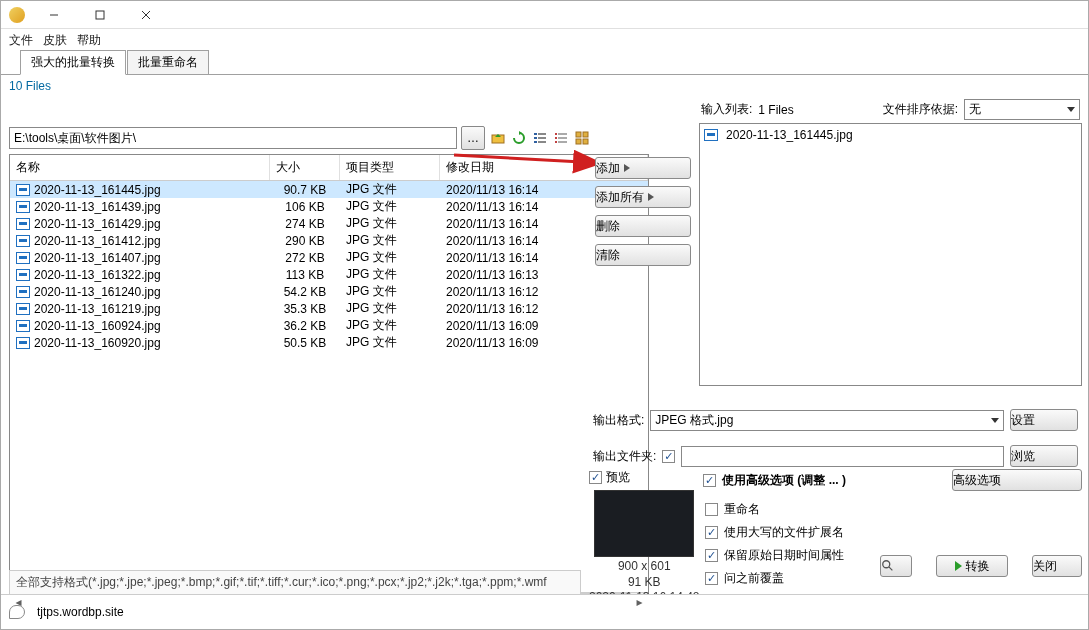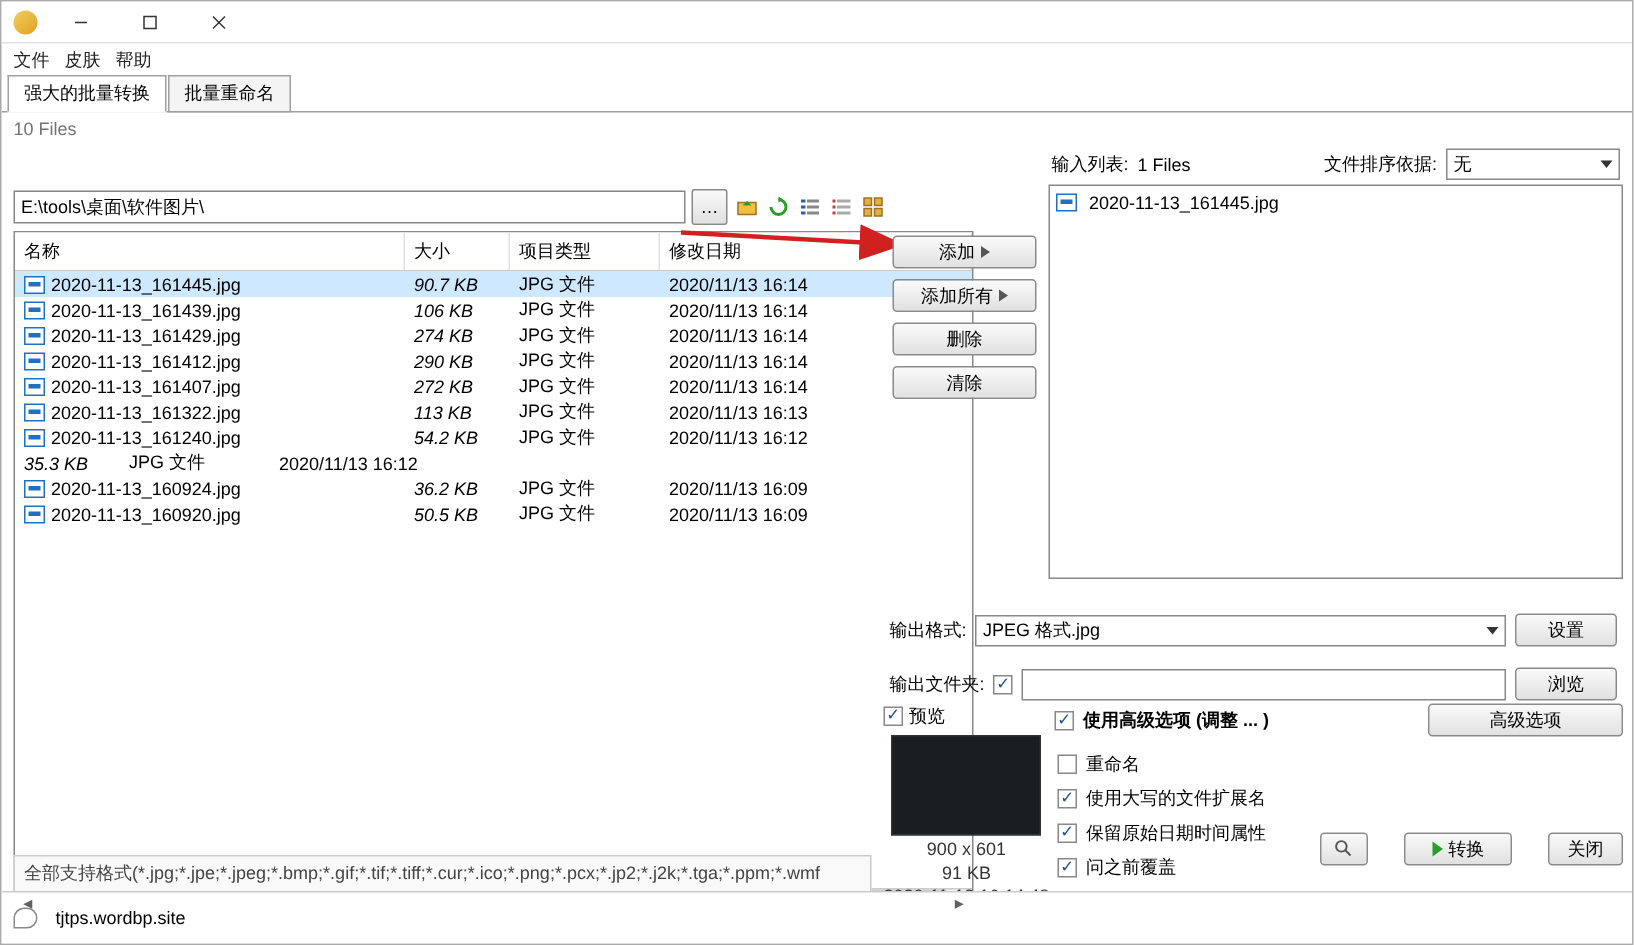--- a/index.html
+++ b/index.html
@@ -4,51 +4,51 @@
 <style>
 * { margin: 0; padding: 0; box-sizing: border-box; font-family: "Microsoft YaHei", "SimSun", Arial, sans-serif; font-size: 12px; }
 body { background: #fff; width: 1089px; height: 630px; overflow: hidden; position: relative; border: 1px solid #aaa; }
 .titlebar { height: 28px; background: #fff; display: flex; align-items: center; padding: 0 2px; border-bottom: 1px solid #e0e0e0; }
 .titlebar .app-icon { width: 16px; height: 16px; margin: 0 6px; background: linear-gradient(135deg, #f0d060, #e0a020); border-radius: 50%; }
 .titlebar .title { flex: 1; color: #333; }
 .titlebar .winbtn { width: 46px; height: 28px; display: flex; align-items: center; justify-content: center; color: #333; }
 .winbtn svg { width: 10px; height: 10px; }
 .menubar { height: 22px; display: flex; align-items: center; padding: 0 8px; gap: 10px; color: #222; }
 .menubar span { cursor: default; }
-.tabsbar { height: 24px; display: flex; align-items: flex-end; border-bottom: 1px solid #a0a0a0; padding-left: 4px; }
+.tabsbar { height: 24px; display: flex; align-items: flex-end; border-bottom: 1px solid #a0a0a0; padding-left: 19px; }
 .tab { padding: 3px 10px; border: 1px solid #a0a0a0; background: #f4f4f4; margin-bottom: -1px; margin-right: 1px; }
 .tab.active { background: #fff; border-bottom: 1px solid #fff; }
-.files-count { padding: 4px 8px; color: #737373; }
+.files-count { padding: 4px 8px; color: #0369a1; }
 .path-row { display: flex; align-items: center; padding: 2px 8px; gap: 4px; margin-top: 27px; }
 .path-input { flex: 0 0 448px; height: 22px; border: 1px solid #888; padding: 0 4px; }
 .icon-btn { width: 24px; height: 24px; border: 1px solid #888; background: linear-gradient(#fafafa,#e0e0e0); display: flex; align-items: center; justify-content: center; border-radius: 2px; }
 .mini-icon { width: 18px; height: 18px; display: flex; align-items: center; justify-content: center; }
 .file-table { border: 1px solid #888; margin: 2px 8px; width: 640px; height: 456px; position: relative; }
 .file-table .thead { display: flex; background: #fff; border-bottom: 1px solid #ccc; }
 .file-table .th { padding: 4px 6px; border-right: 1px solid #e0e0e0; text-align: left; }
 .col-name { flex: 0 0 260px; }
 .col-size { flex: 0 0 70px; text-align: right; }
 .col-type { flex: 0 0 100px; }
 .col-date { flex: 1; }
 .file-row { display: flex; align-items: center; height: 17px; }
 .file-row .td { padding: 1px 6px; }
 .file-row.selected { background: #cde8ff; }
-.file-row .td.col-size { text-align: left; font-style: italic; }
+.file-row .td.col-size { text-align: center; }
 .file-icon { display: inline-block; width: 14px; height: 12px; background: #fff; border: 1px solid #2070c0; position: relative; margin-right: 4px; vertical-align: middle; }
 .file-icon::after { content: ''; position: absolute; top: 3px; left: 2px; right: 2px; height: 3px; background: #2070c0; }
 .scrollbar-bottom { position: absolute; bottom: 0; left: 0; right: 0; height: 17px; background: #f0f0f0; border-top: 1px solid #ccc; display: flex; }
 .scrollbar-bottom .thumb { position: absolute; left: 17px; right: 17px; top: 0; bottom: 0; background: #cdcdcd; }
 .scrollbar-arrow { width: 17px; height: 17px; display: flex; align-items: center; justify-content: center; color: #606060; position: relative; z-index: 1; }
 .scrollbar-arrow:last-child { margin-left: auto; }
 .footer-formats { position: absolute; bottom: 34px; left: 8px; width: 572px; border: 1px solid #ccc; padding: 3px 6px; background: #f9f9f9; color: #444; white-space: nowrap; overflow: hidden; }
 .statusbar { position: absolute; bottom: 0; left: 0; right: 0; height: 35px; border-top: 1px solid #ccc; display: flex; align-items: center; padding: 0 8px; gap: 12px; background: #fff; }
 .statusbar .status-icon { width: 16px; height: 14px; border: 1px solid #888; border-radius: 7px 7px 7px 0; }
 .right-pane { position: absolute; left: 588px; right: 6px; top: 98px; bottom: 28px; }
 .action-btns { position: absolute; left: 6px; top: 58px; width: 96px; display: flex; flex-direction: column; gap: 7px; }
-.stdbtn { height: 22px; border: 1px solid #8a8a8a; background: linear-gradient(#fafafa,#e1e1e1); border-radius: 3px; display: flex; align-items: center; justify-content: center; gap: 4px; }
+.stdbtn { height: 22px; border: 1px solid #8a8a8a; background: linear-gradient(#fafafa,#e1e1e1); border-radius: 3px; display: flex; align-items: center; gap: 4px; }
 .arrow-right::after { content: ''; display: inline-block; border-left: 6px solid #555; border-top: 4px solid transparent; border-bottom: 4px solid transparent; }
 .toprow { display: flex; align-items: center; gap: 6px; padding: 0 2px; }
 .toprow .lbl { white-space: nowrap; }
 .select { height: 21px; border: 1px solid #888; background: #fff; padding: 0 18px 0 4px; position: relative; display: flex; align-items: center; min-width: 100px; }
 .select::after { content: ''; position: absolute; right: 4px; top: 7px; border-top: 5px solid #333; border-left: 4px solid transparent; border-right: 4px solid transparent; }
 .outlist { position: absolute; left: 110px; right: 0; top: 24px; height: 263px; border: 1px solid #888; background: #fff; padding: 4px; }
 .out-row { display: flex; align-items: center; gap: 6px; padding: 2px 4px; margin-top: 10px; }
 .out-row .lbl { white-space: nowrap; }
 .text-input { height: 21px; border: 1px solid #888; flex: 1; padding: 0 4px; }
 .check { width: 13px; height: 13px; border: 1px solid #888; background: #fff; display: inline-flex; align-items: center; justify-content: center; flex-shrink: 0; }
@@ -201,20 +201,21 @@
         <div class="td col-type">JPG 文件</div>
         <div class="td col-date">2020/11/13 16:13</div>
       </div>
       <div class="file-row">
         <div class="td col-name"><span class="file-icon"></span>2020-11-13_161240.jpg</div>
         <div class="td col-size">54.2 KB</div>
         <div class="td col-type">JPG 文件</div>
         <div class="td col-date">2020/11/13 16:12</div>
       </div>
       <div class="file-row">
+        <div class="td col-name"><span class="file-icon"></span>2020-11-13_161219.jpg</div>
         <div class="td col-size">35.3 KB</div>
         <div class="td col-type">JPG 文件</div>
         <div class="td col-date">2020/11/13 16:12</div>
       </div>
       <div class="file-row">
         <div class="td col-name"><span class="file-icon"></span>2020-11-13_160924.jpg</div>
         <div class="td col-size">36.2 KB</div>
         <div class="td col-type">JPG 文件</div>
         <div class="td col-date">2020/11/13 16:09</div>
       </div>

